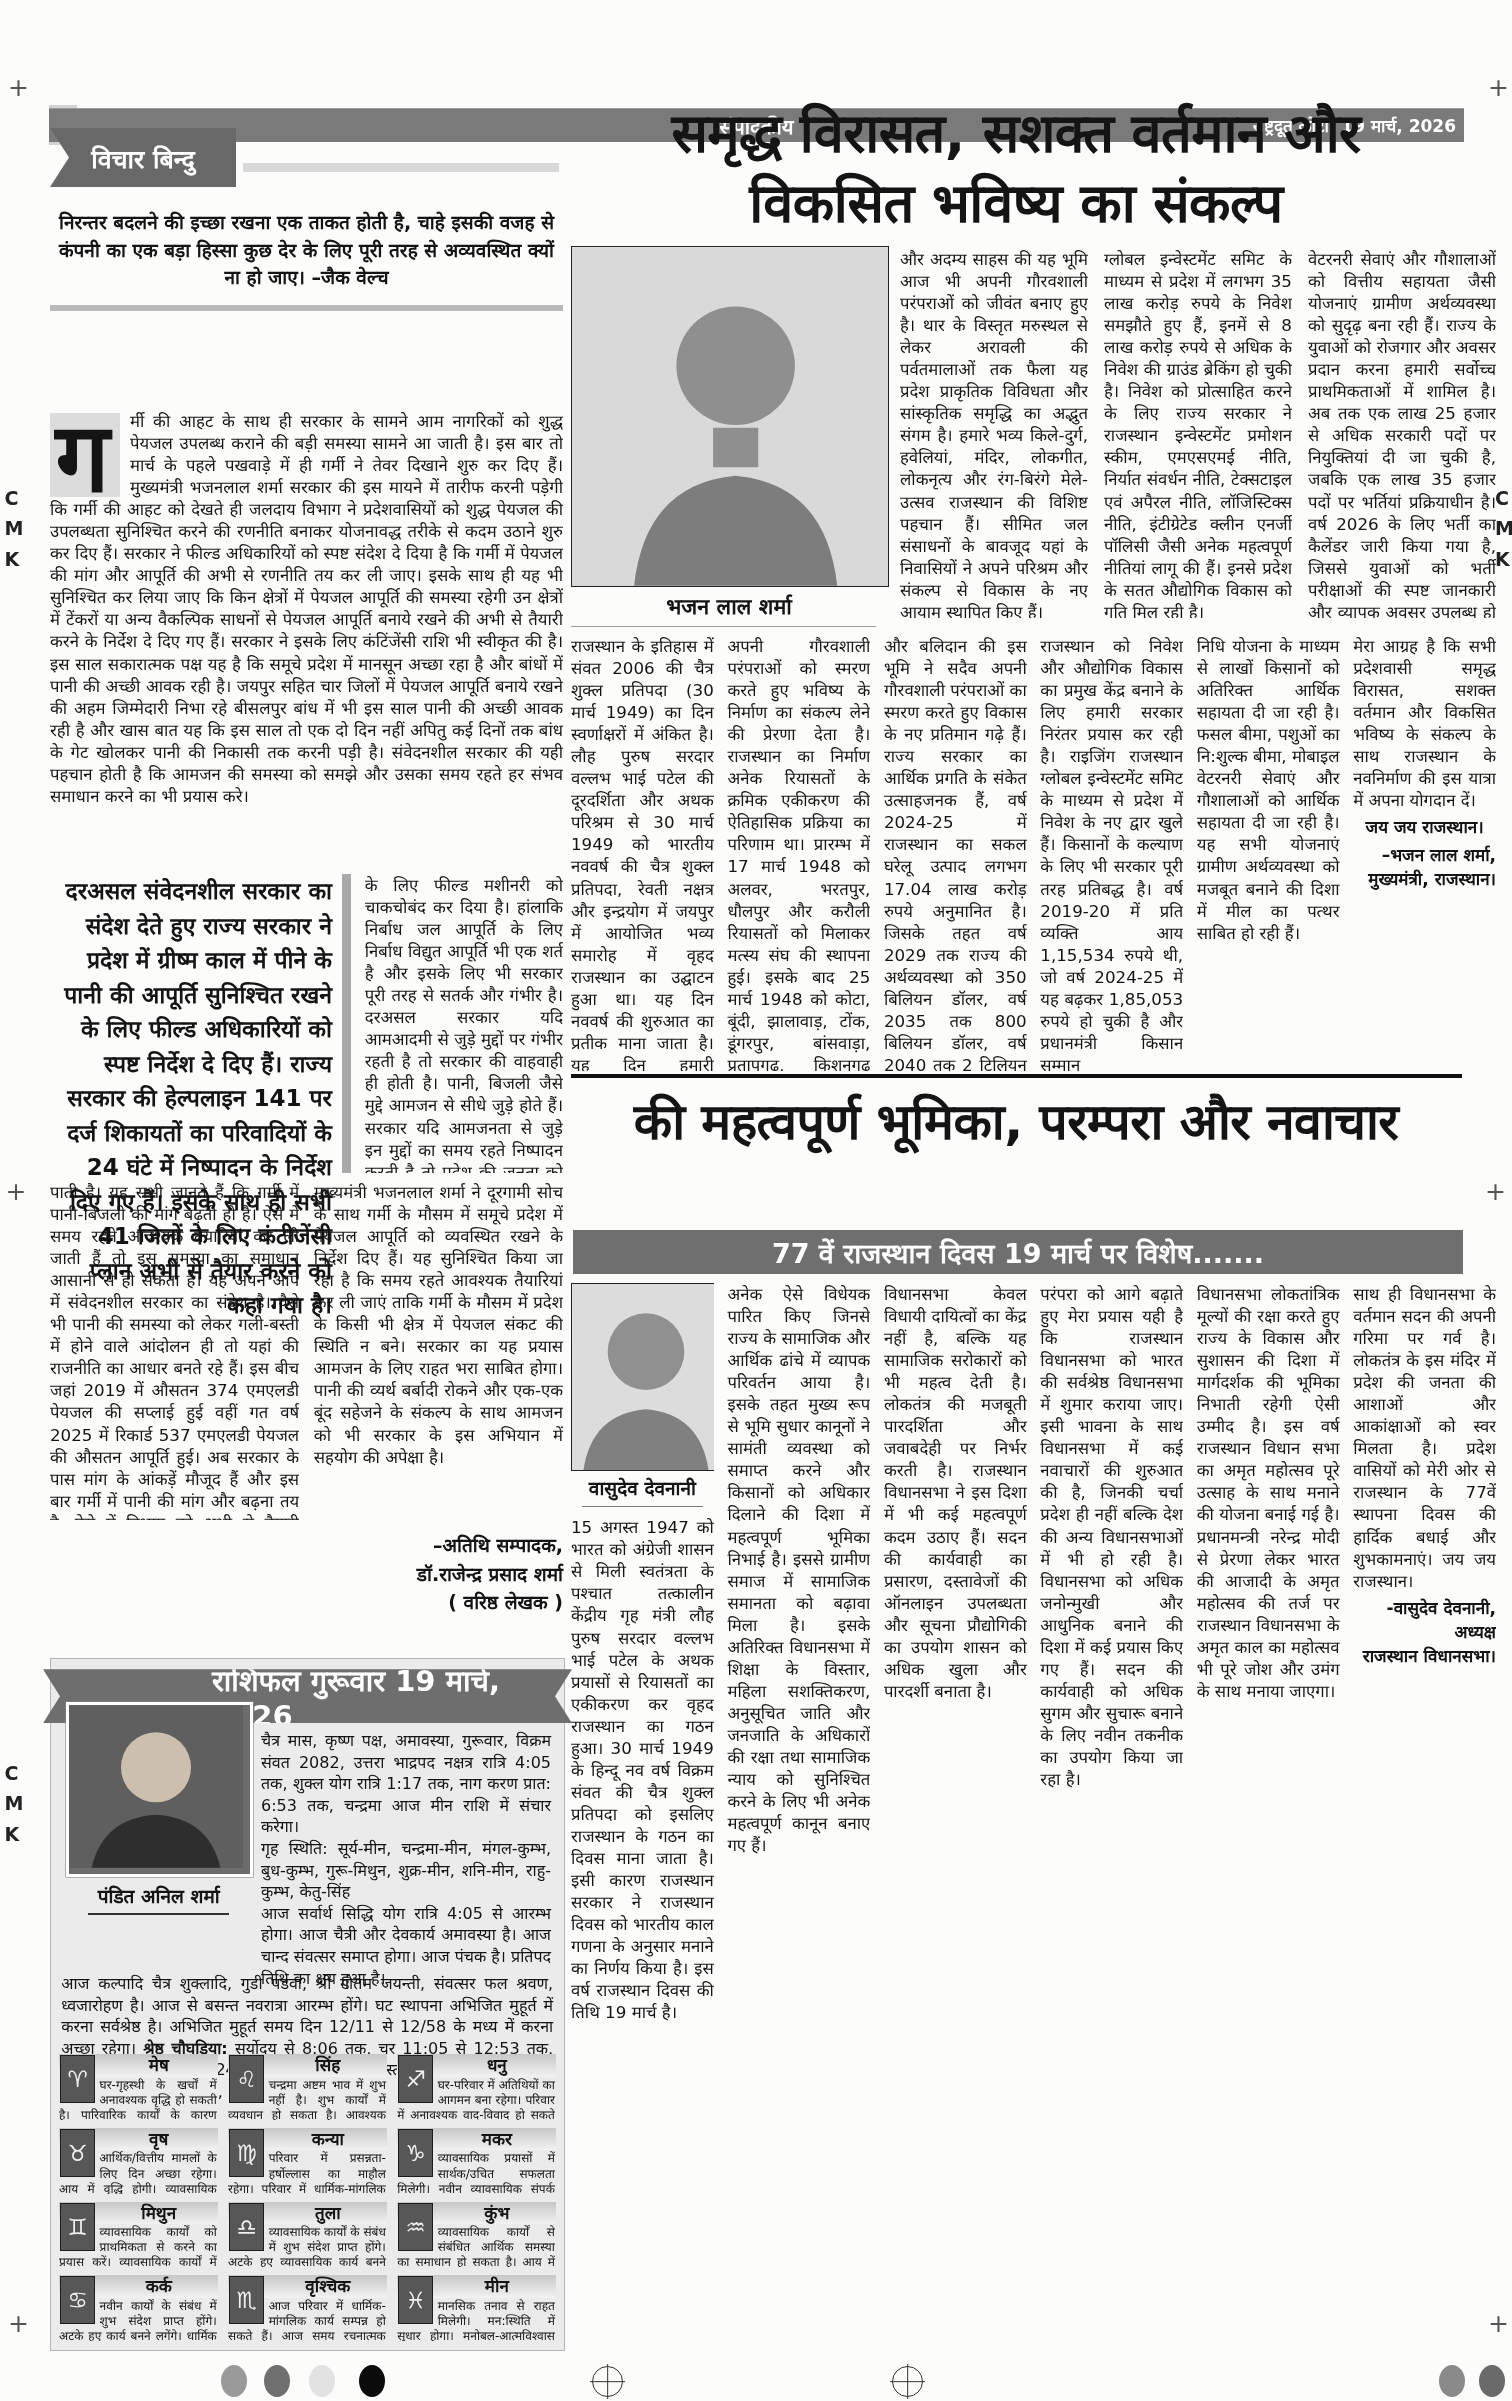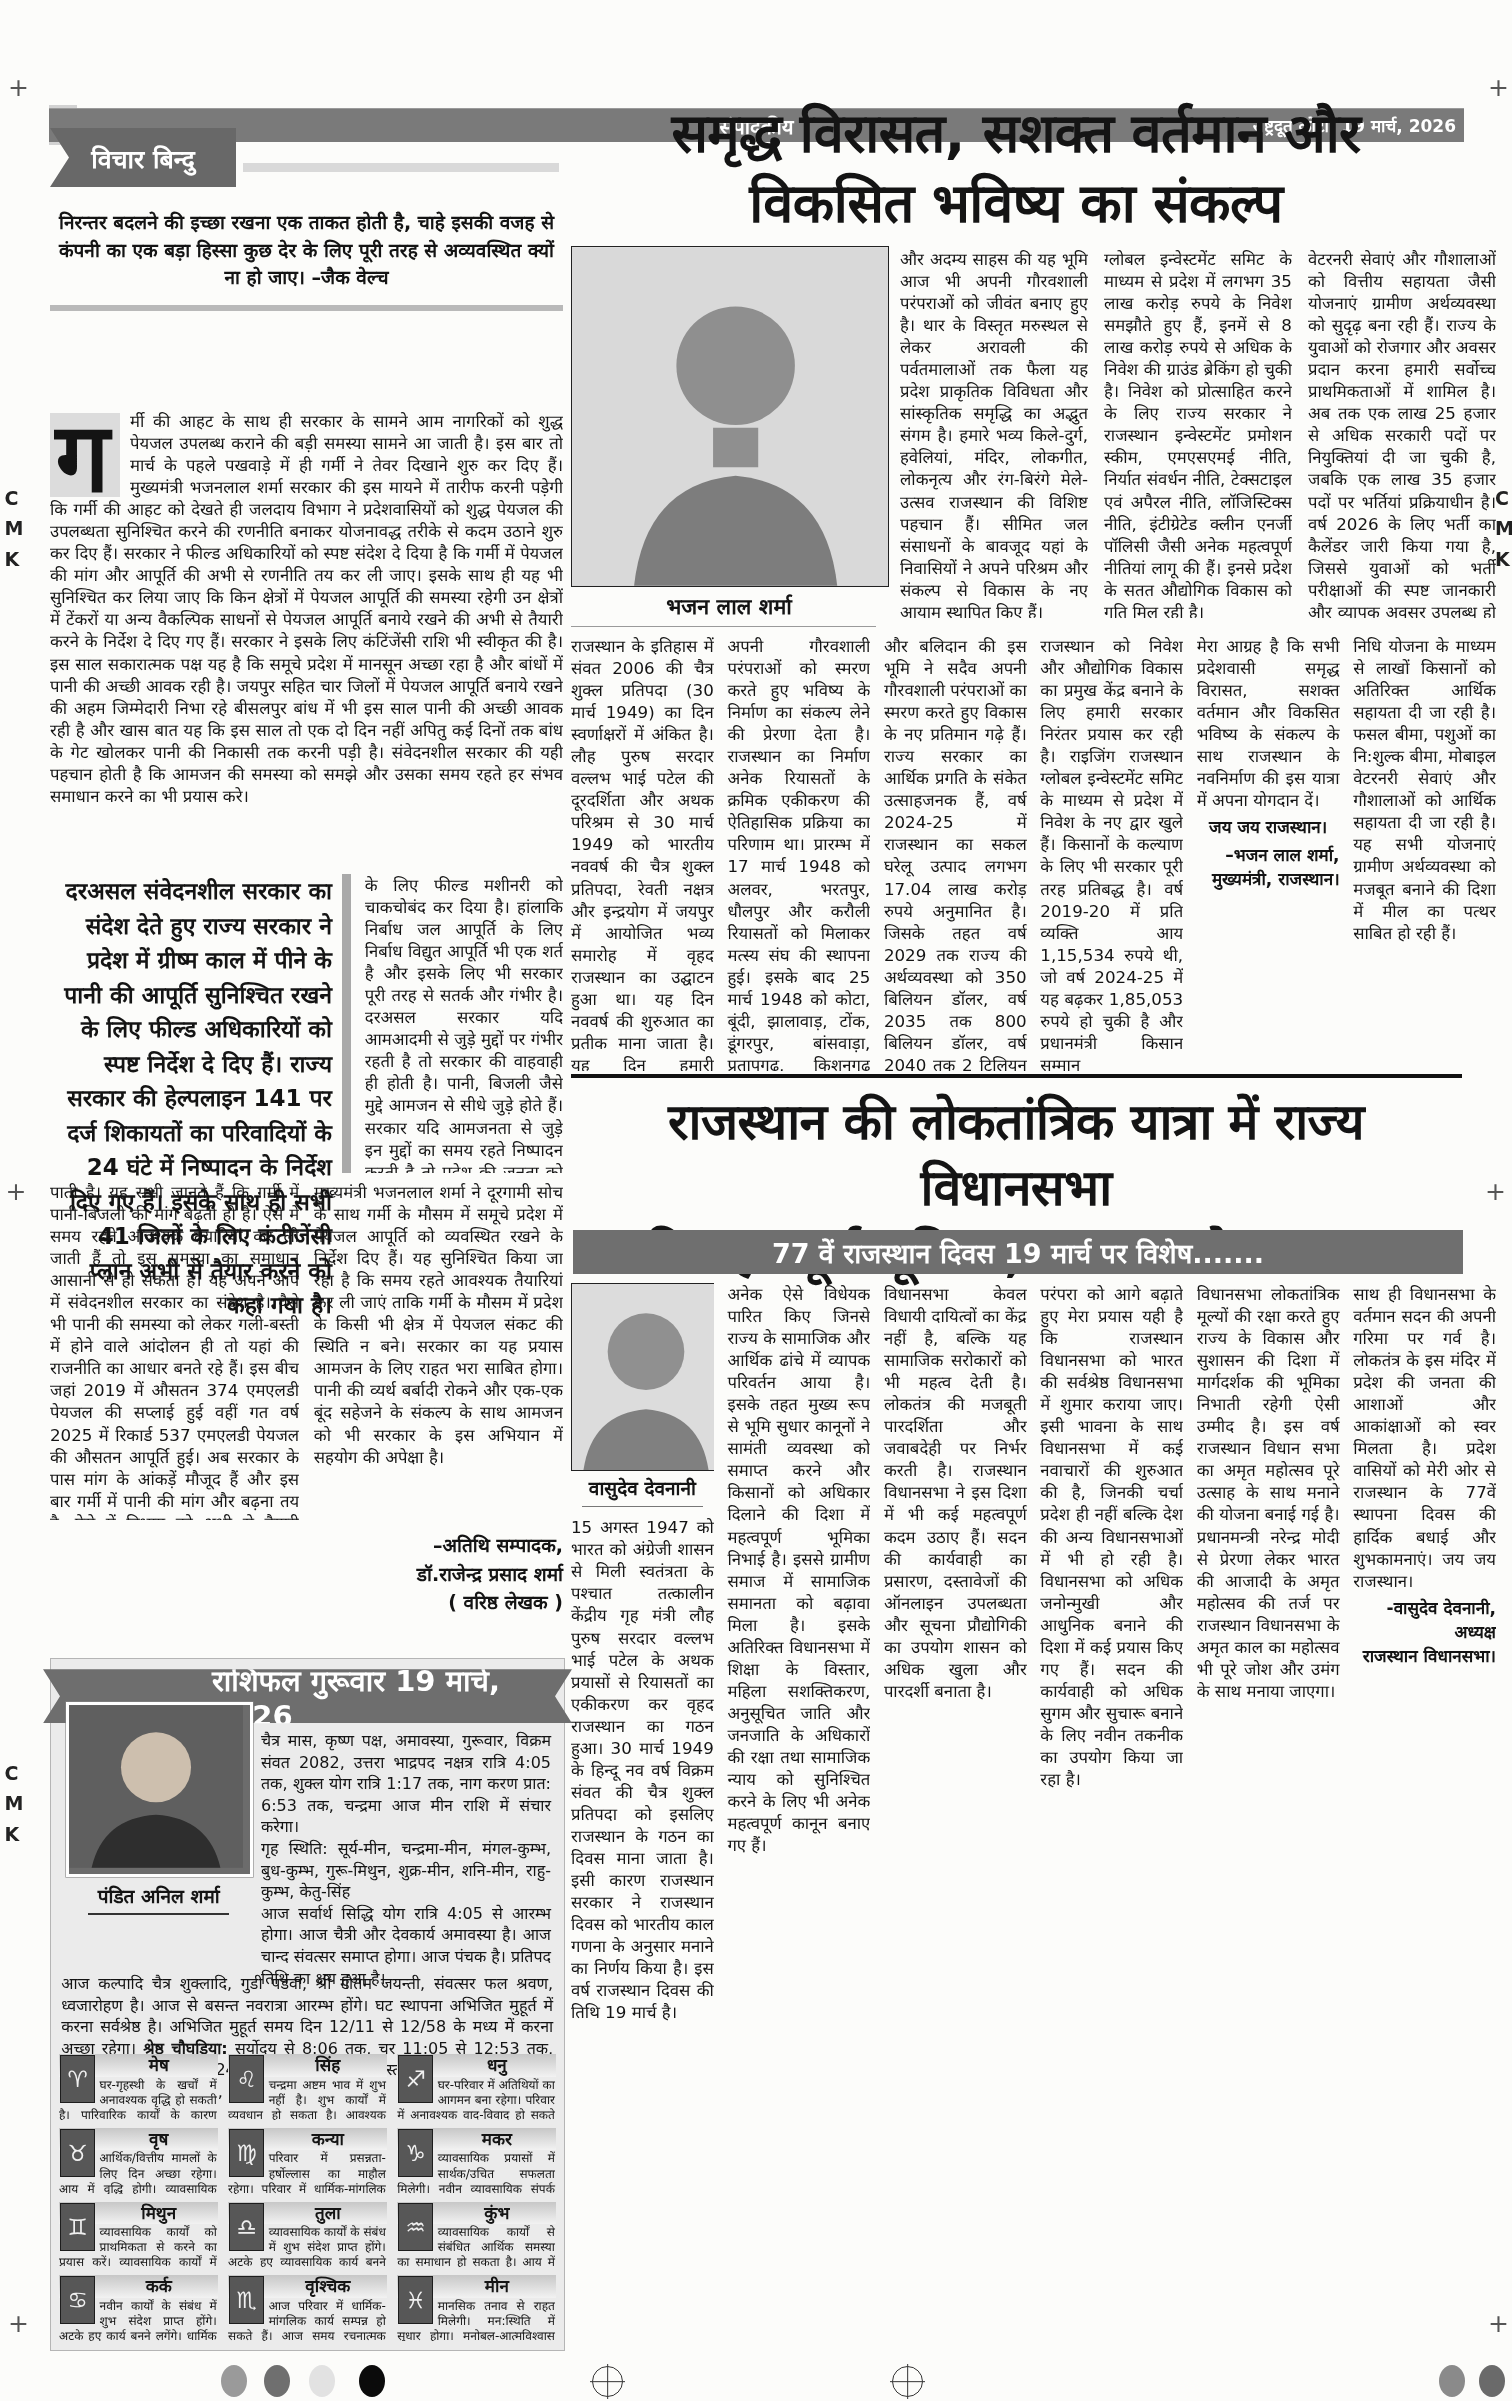--- a/index.html
+++ b/index.html
@@ -146,35 +146,34 @@
     <div class="ncol jus">और अदम्य साहस की यह भूमि आज भी अपनी गौरवशाली परंपराओं को जीवंत बनाए हुए है। थार के विस्तृत मरुस्थल से लेकर अरावली की पर्वतमालाओं तक फैला यह प्रदेश प्राकृतिक विविधता और सांस्कृतिक समृद्धि का अद्भुत संगम है। हमारे भव्य किले-दुर्ग, हवेलियां, मंदिर, लोकगीत, लोकनृत्य और रंग-बिरंगे मेले-उत्सव राजस्थान की विशिष्ट पहचान हैं। सीमित जल संसाधनों के बावजूद यहां के निवासियों ने अपने परिश्रम और संकल्प से विकास के नए आयाम स्थापित किए हैं।</div>
     <div class="ncol jus">ग्लोबल इन्वेस्टमेंट समिट के माध्यम से प्रदेश में लगभग 35 लाख करोड़ रुपये के निवेश समझौते हुए हैं, इनमें से 8 लाख करोड़ रुपये से अधिक के निवेश की ग्राउंड ब्रेकिंग हो चुकी है। निवेश को प्रोत्साहित करने के लिए राज्य सरकार ने राजस्थान इन्वेस्टमेंट प्रमोशन स्कीम, एमएसएमई नीति, निर्यात संवर्धन नीति, टेक्सटाइल एवं अपैरल नीति, लॉजिस्टिक्स नीति, इंटीग्रेटेड क्लीन एनर्जी पॉलिसी जैसी अनेक महत्वपूर्ण नीतियां लागू की हैं। इनसे प्रदेश के सतत औद्योगिक विकास को गति मिल रही है।</div>
     <div class="ncol jus">वेटरनरी सेवाएं और गौशालाओं को वित्तीय सहायता जैसी योजनाएं ग्रामीण अर्थव्यवस्था को सुदृढ़ बना रही हैं। राज्य के युवाओं को रोजगार और अवसर प्रदान करना हमारी सर्वोच्च प्राथमिकताओं में शामिल है। अब तक एक लाख 25 हजार से अधिक सरकारी पदों पर नियुक्तियां दी जा चुकी है, जबकि एक लाख 35 हजार पदों पर भर्तियां प्रक्रियाधीन है। वर्ष 2026 के लिए भर्ती का कैलेंडर जारी किया गया है, जिससे युवाओं को भर्ती परीक्षाओं की स्पष्ट जानकारी और व्यापक अवसर उपलब्ध हो रहे हैं।</div>
   </div>
   <div class="a1-rule"></div>
   <div class="a1-botcols">
     <div class="ncol jus">राजस्थान के इतिहास में संवत 2006 की चैत्र शुक्ल प्रतिपदा (30 मार्च 1949) का दिन स्वर्णाक्षरों में अंकित है। लौह पुरुष सरदार वल्लभ भाई पटेल की दूरदर्शिता और अथक परिश्रम से 30 मार्च 1949 को भारतीय नववर्ष की चैत्र शुक्ल प्रतिपदा, रेवती नक्षत्र और इन्द्रयोग में जयपुर में आयोजित भव्य समारोह में वृहद राजस्थान का उद्घाटन हुआ था। यह दिन नववर्ष की शुरुआत का प्रतीक माना जाता है। यह दिन हमारी सांस्कृतिक जड़ों, सामाजिक एकता और विकास की सामूहिक आकांक्षाओं का उत्सव है यह दिन हमें</div>
     <div class="ncol jus">अपनी गौरवशाली परंपराओं को स्मरण करते हुए भविष्य के निर्माण का संकल्प लेने की प्रेरणा देता है। राजस्थान का निर्माण अनेक रियासतों के क्रमिक एकीकरण की ऐतिहासिक प्रक्रिया का परिणाम था। प्रारम्भ में 17 मार्च 1948 को अलवर, भरतपुर, धौलपुर और करौली रियासतों को मिलाकर मत्स्य संघ की स्थापना हुई। इसके बाद 25 मार्च 1948 को कोटा, बूंदी, झालावाड़, टोंक, डूंगरपुर, बांसवाड़ा, प्रतापगढ़, किशनगढ़ और शाहपुरा के जुड़ने से वृहद राजस्थान का निर्माण हुआ। वर्ष 1956 में अजमेर और माउंट आबू के जुड़ने से राजस्थान का वर्तमान स्वरूप अस्तित्व में आया। वीरता, स्वाभिमान</div>
     <div class="ncol jus">और बलिदान की इस भूमि ने सदैव अपनी गौरवशाली परंपराओं का स्मरण करते हुए विकास के नए प्रतिमान गढ़े हैं। राज्य सरकार का आर्थिक प्रगति के संकेत उत्साहजनक हैं, वर्ष 2024-25 में राजस्थान का सकल घरेलू उत्पाद लगभग 17.04 लाख करोड़ रुपये अनुमानित है। जिसके तहत वर्ष 2029 तक राज्य की अर्थव्यवस्था को 350 बिलियन डॉलर, वर्ष 2035 तक 800 बिलियन डॉलर, वर्ष 2040 तक 2 ट्रिलियन डॉलर और वर्ष 2047 तक 4.3 ट्रिलियन डॉलर तक पहुंचाने का लक्ष्य रखा गया है।</div>
     <div class="ncol jus">राजस्थान को निवेश और औद्योगिक विकास का प्रमुख केंद्र बनाने के लिए हमारी सरकार निरंतर प्रयास कर रही है। राइजिंग राजस्थान ग्लोबल इन्वेस्टमेंट समिट के माध्यम से प्रदेश में निवेश के नए द्वार खुले हैं। किसानों के कल्याण के लिए भी सरकार पूरी तरह प्रतिबद्ध है। वर्ष 2019-20 में प्रति व्यक्ति आय 1,15,534 रुपये थी, जो वर्ष 2024-25 में यह बढ़कर 1,85,053 रुपये हो चुकी है और प्रधानमंत्री किसान सम्मान</div>
+    <div class="ncol jus">निधि योजना के माध्यम से लाखों किसानों को अतिरिक्त आर्थिक सहायता दी जा रही है। फसल बीमा, पशुओं का नि:शुल्क बीमा, मोबाइल वेटरनरी सेवाएं और गौशालाओं को आर्थिक सहायता दी जा रही है। यह सभी योजनाएं ग्रामीण अर्थव्यवस्था को मजबूत बनाने की दिशा में मील का पत्थर साबित हो रही हैं।</div>
     <div class="ncol">
       <div class="jus">मेरा आग्रह है कि सभी प्रदेशवासी समृद्ध विरासत, सशक्त वर्तमान और विकसित भविष्य के संकल्प के साथ राजस्थान के नवनिर्माण की इस यात्रा में अपना योगदान दें।</div>
       <div class="ctr bold" style="font-size:17px;margin-top:4.5px;">जय जय राजस्थान।</div>
       <div class="sign-inline">
         <div>–भजन लाल शर्मा,</div>
         <div>मुख्यमंत्री, राजस्थान।</div>
       </div>
     </div>
-    <div class="ncol jus">निधि योजना के माध्यम से लाखों किसानों को अतिरिक्त आर्थिक सहायता दी जा रही है। फसल बीमा, पशुओं का नि:शुल्क बीमा, मोबाइल वेटरनरी सेवाएं और गौशालाओं को आर्थिक सहायता दी जा रही है। यह सभी योजनाएं ग्रामीण अर्थव्यवस्था को मजबूत बनाने की दिशा में मील का पत्थर साबित हो रही हैं।</div>
   </div>
 
   <div class="divider"></div>
 
   <div class="a2-head">
-    <div>राजस्थान की लोकतांत्रिक यात्रा में राज्य विधानसभा</div>
     <div>की महत्वपूर्ण भूमिका, परम्परा और नवाचार</div>
   </div>
   <div class="kicker">77 वें राजस्थान दिवस 19 मार्च पर विशेष.......</div>
   <div class="a2-cols">
     <div class="ncol">
       <div class="photo2">
         <svg width="148" height="186" viewBox="0 0 262 330">
           <rect width="262" height="330" fill="#dcdcdc"></rect>
           <circle cx="131" cy="120" r="68" fill="#909090"></circle>
           <path d="M20 330 Q35 230 131 222 Q227 230 242 330 Z" fill="#808080"></path>

